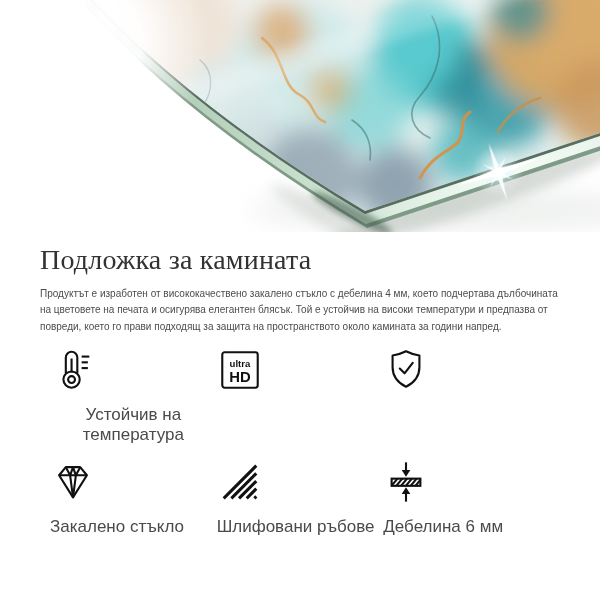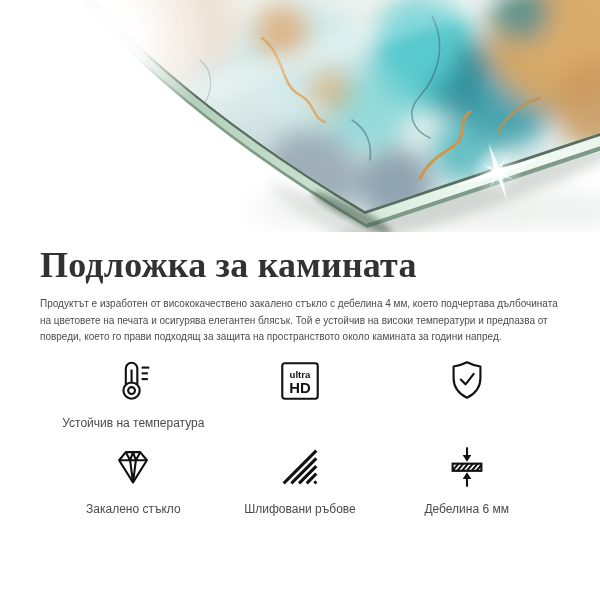--- a/index.html
+++ b/index.html
@@ -6,46 +6,46 @@
   body{
     width:600px;height:600px;background:#ffffff;
     font-family:"Liberation Sans", sans-serif;
     overflow:hidden;
   }
   .hero{width:600px;height:232px;position:relative;background:#ffffff;}
   .hero svg{display:block;}
   .content{padding:0 40px;}
   .headline{
     font-family:"Liberation Serif", serif;
-    font-weight:700;
-    font-size:36px;
+    font-weight:400;
+    font-size:28px;
     line-height:1.28;
     color:#323232;
     margin:10px 0 0 0;
     letter-spacing:0.2px;
   }
   .headline span{display:block;}
   .intro{
     margin-top:8px;
     font-size:10px;
     line-height:1.65;
     color:#4c4c4c;
     max-width:543px;
   }
   .features{
     margin:8px 10px 0 10px;
     display:grid;
     grid-template-columns:repeat(3,1fr);
     row-gap:12px;
   }
-  .feature{display:flex;flex-direction:column;align-items:center;}
+  .feature{display:flex;flex-direction:column;align-items:flex-start;}
   .icon-box{height:50px;display:flex;align-items:center;justify-content:center;}
   .feature-label{
     margin-top:10px;
-    font-size:12px;
+    font-size:17px;
     color:#4a4a4a;
     text-align:center;
   }
   .fi{stroke:#111111;fill:none;stroke-width:2.2;}
 </style>
 </head>
 <body>
 
 <div class="hero">
   <svg width="600" height="232" viewBox="0 0 232">

